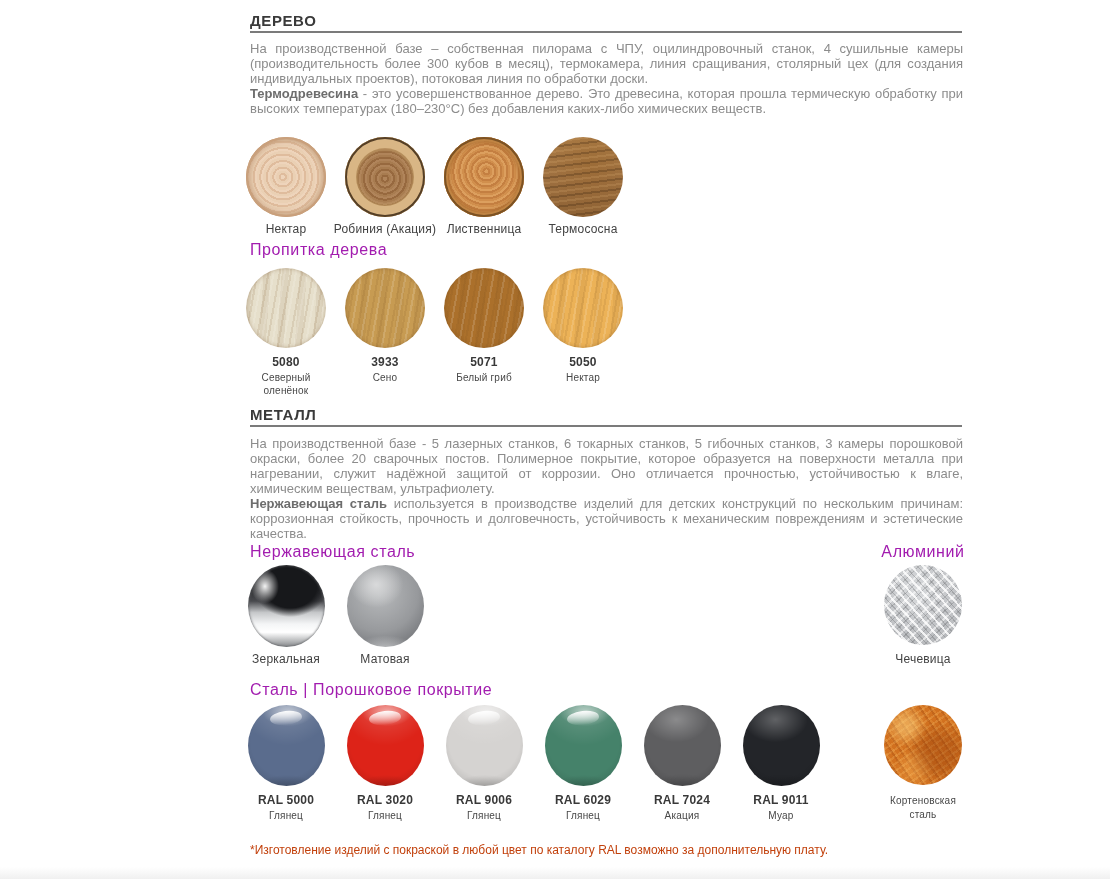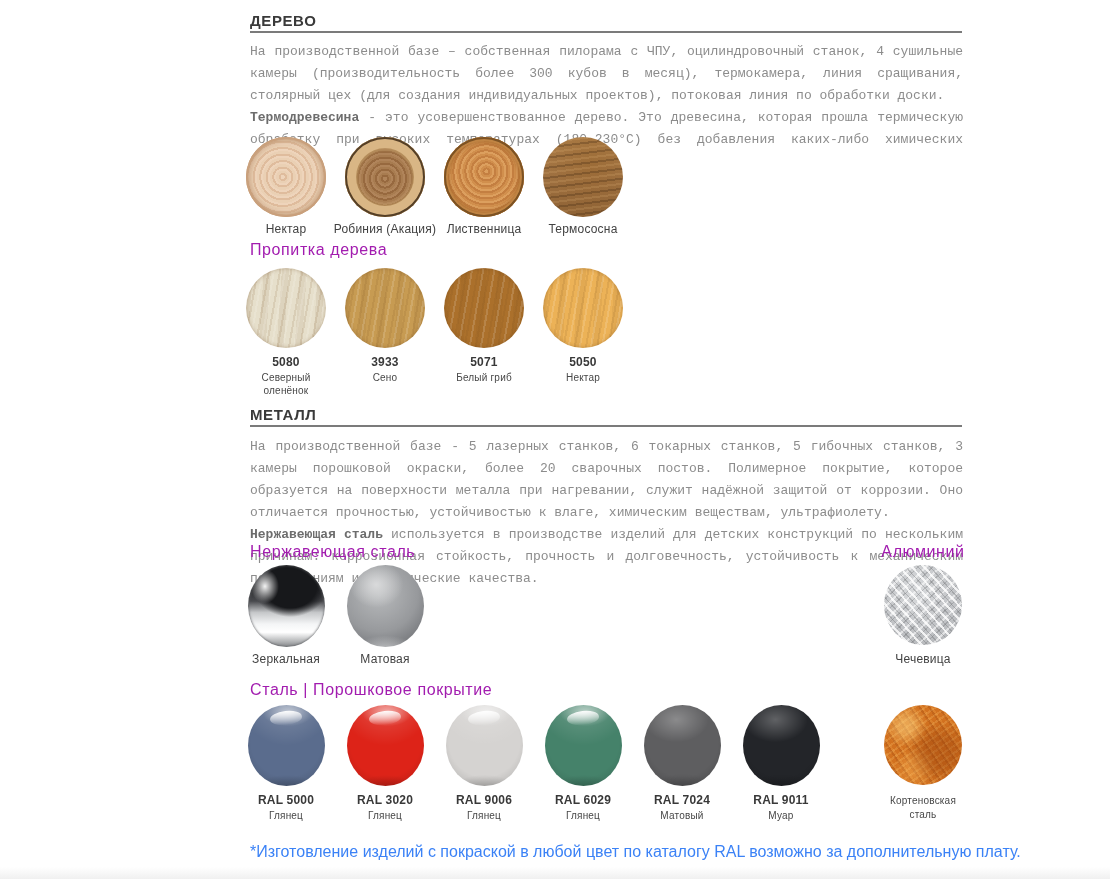--- a/index.html
+++ b/index.html
@@ -12,21 +12,21 @@
     background:linear-gradient(rgba(240,240,240,0), #f0f0f0); pointer-events:none;
   }
   .abs { position:absolute; }
 
   
   .sec-title { font-size:15px; font-weight:bold; color:#3a3a3a; letter-spacing:.6px; }
   .rule { width:712px; height:2px; background:#7b7b7b; }
   .sub-title { font-size:16px; color:#a21caf; letter-spacing:.6px; }
 
   
-  .body-text { width:713px; font-size:13px; line-height:22px; text-align:justify; color:#8c8c8c;font-family:Liberation Mono, monospace; }
+  .body-text { width:713px; font-size:13px; line-height:15px; text-align:justify; color:#8c8c8c; }
   .body-text p { margin:0; }
   .body-text b { color:#6d6d6d; }
 
   
   .cell { position:absolute; width:104px; text-align:center; }
   .disc { width:80px; height:80px; border-radius:50%; margin:0 auto; }
   .cap { font-size:12px; line-height:13.5px; color:#424242; margin-top:6px; letter-spacing:.2px; }
   .cap.name { white-space:pre-line; margin-top:1px; font-size:10px; color:#474747; }
   .cap.code { font-weight:bold; color:#393939; margin-top:8px; }
 
@@ -108,21 +108,21 @@
     width:78px; height:80px; border-radius:50%; margin:0 auto;
     background-color: var(--ball, #d2711f);
     background-image:
       radial-gradient(circle at 28% 26%, rgba(255,214,130,.5) 0 8%, rgba(255,214,130,0) 26%),
       radial-gradient(circle at 70% 60%, rgba(146,58,8,.38) 0 20%, rgba(146,58,8,0) 45%),
       radial-gradient(circle at 40% 78%, rgba(255,190,96,.35) 0 9%, rgba(255,190,96,0) 26%),
       repeating-linear-gradient(56deg, rgba(140,60,12,.22) 0 2px, rgba(255,196,100,.18) 2px 4px, rgba(0,0,0,0) 4px 8px),
       repeating-linear-gradient(-34deg, rgba(255,206,120,.22) 0 2px, rgba(0,0,0,0) 2px 6px);
   }
 
-  .footnote { font-size:16px; color:#3b82f6;text-align:right; }
+  .footnote { font-size:12px; color:#c2410c;text-align:right; }
   .right-head { text-align:center; }
 </style>
 </head>
 <body>
 
 <div class="page">
 
   <div class="abs sec-title" style="left:250px; top:12px;">ДЕРЕВО</div>
   <div class="abs rule" style="left:250px; top:31px;"></div>
 
@@ -214,21 +214,21 @@
     <div class="cap name">Глянец</div>
   </div>
   <div class="cell" style="left:531px; top:705px;">
     <div class="orb glossy" style="--ball: #45826a;"></div>
     <div class="cap code">RAL 6029</div>
     <div class="cap name">Глянец</div>
   </div>
   <div class="cell" style="left:630px; top:705px;">
     <div class="orb matte" style="--ball: #5e5e60;"></div>
     <div class="cap code">RAL 7024</div>
-    <div class="cap name">Матовый</div>
+    <div class="cap name">Акация</div>
   </div>
   <div class="cell" style="left:729px; top:705px;">
     <div class="orb matte" style="--ball: #232529;"></div>
     <div class="cap code">RAL 9011</div>
     <div class="cap name">Муар</div>
   </div>
   <div class="cell" style="left:871px; top:705px;">
     <div class="corten" style="--ball: #d2711f;"></div>
     <div class="cap name" style="margin-top:9px;">Кортеновская
 сталь</div>

